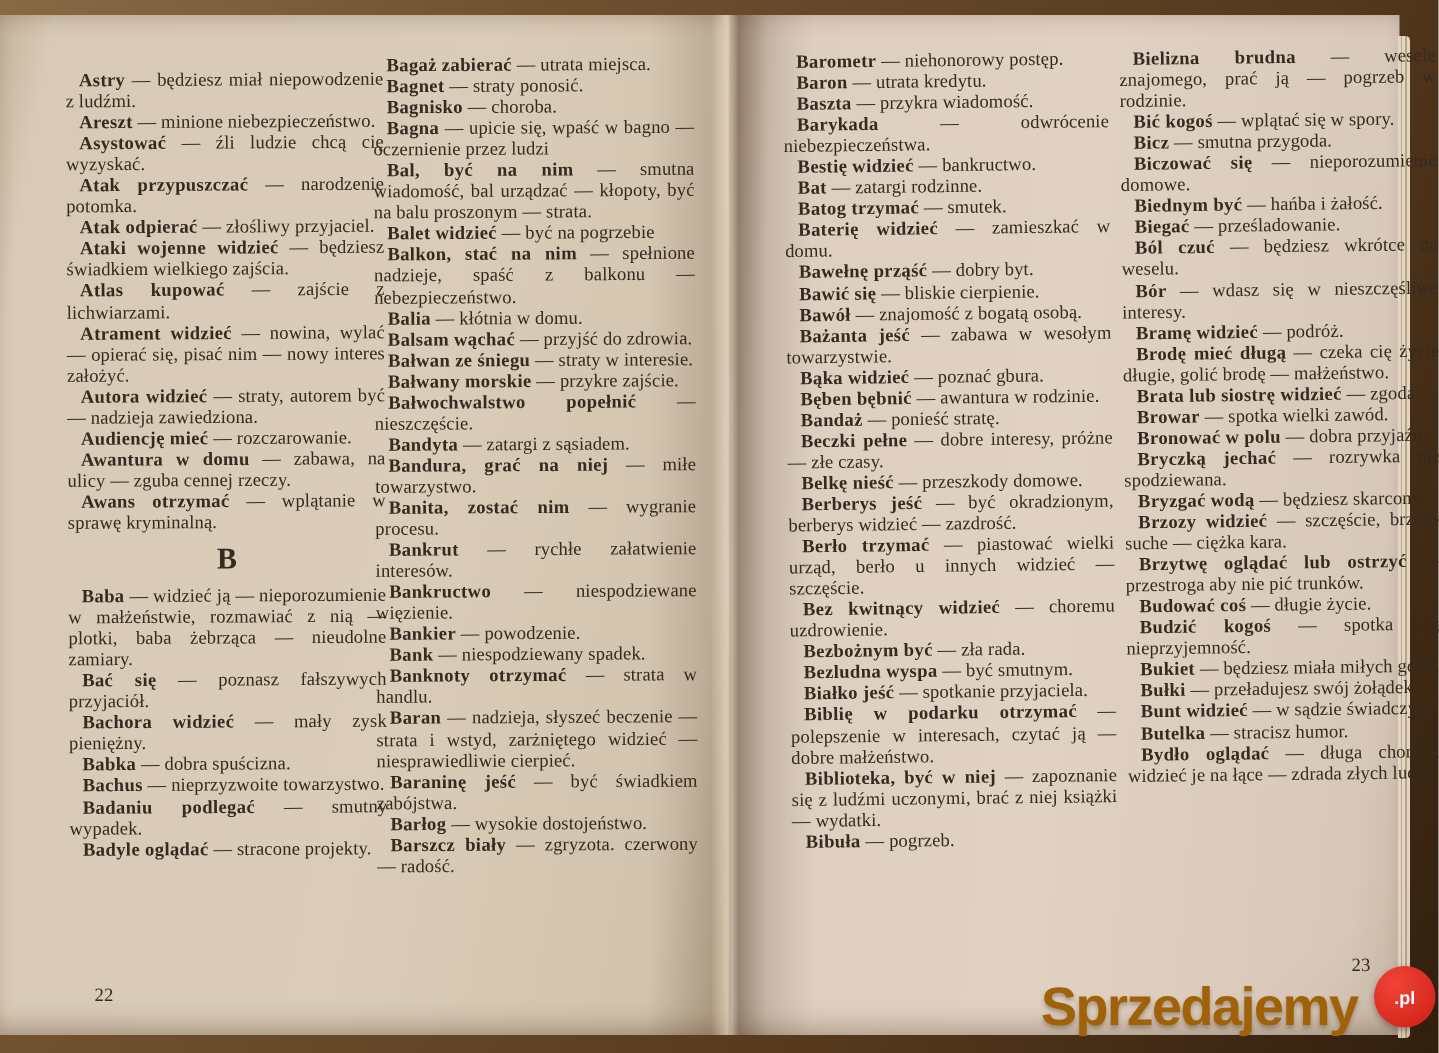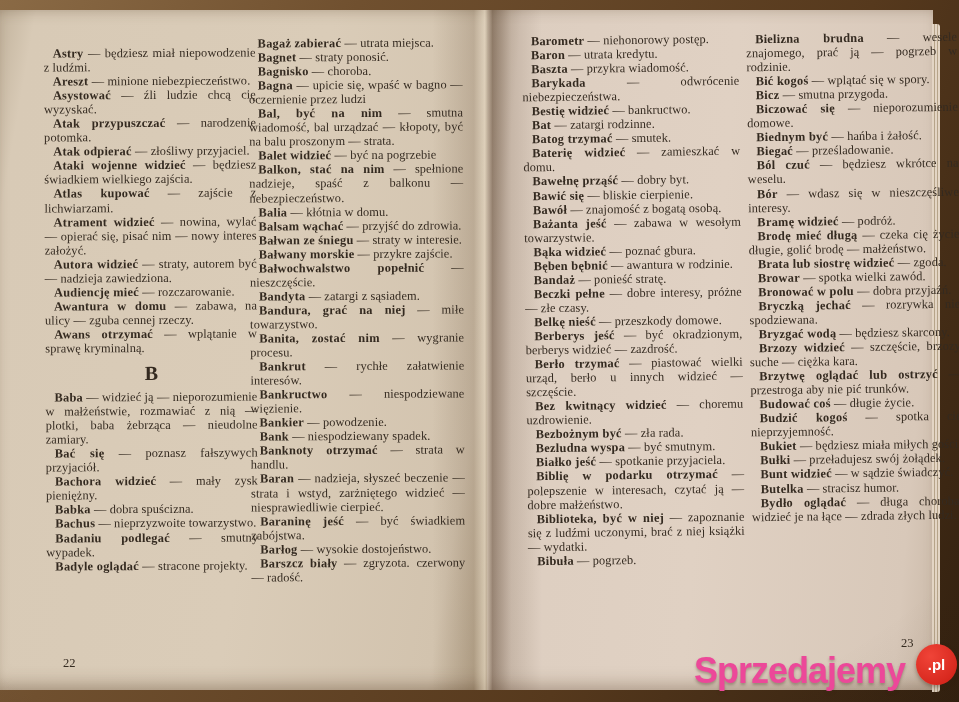--- a/index.html
+++ b/index.html
@@ -52,27 +52,27 @@
   #col-3{left:525px;top:33px;width:217px;transform:rotate(-.7deg);}
   #col-4{left:749px;top:31px;width:211px;transform:rotate(-.7deg);}
   .pgnum{position:absolute;font-size:12.5px;color:#342a20;}
   .pgnum-left{left:63px;top:656px;}
   .pgnum-right{left:901px;top:636px;}
   .watermark{
     position:absolute;left:694px;top:646px;width:266px;height:52px;
     font-family:"Liberation Sans",sans-serif;font-weight:bold;
   }
   .wm-text{
-    position:absolute;left:0;top:4px;font-size:36px;color:#ec4899;
+    position:absolute;left:0;top:4px;font-size:36px;color:#a16207;
     text-shadow:0 2px 3px rgba(60,40,20,.35);letter-spacing:-1px;
   }
   .wm-badge{
     position:absolute;left:222px;top:-2px;width:41px;height:41px;border-radius:50%;
     background:radial-gradient(circle at 35% 30%,#f04438,#d7271d 75%);
-    color:#fff;font-size:15px;display:flex;align-items:center;justify-content:center;
+    color:#fff;font-size:12px;display:flex;align-items:center;justify-content:center;
     box-shadow:0 2px 4px rgba(50,30,15,.4);
     text-align:center;
   }
 </style>
 </head>
 <body>
 
 <div class="scene">
 
   <div class="page page-left"></div>

